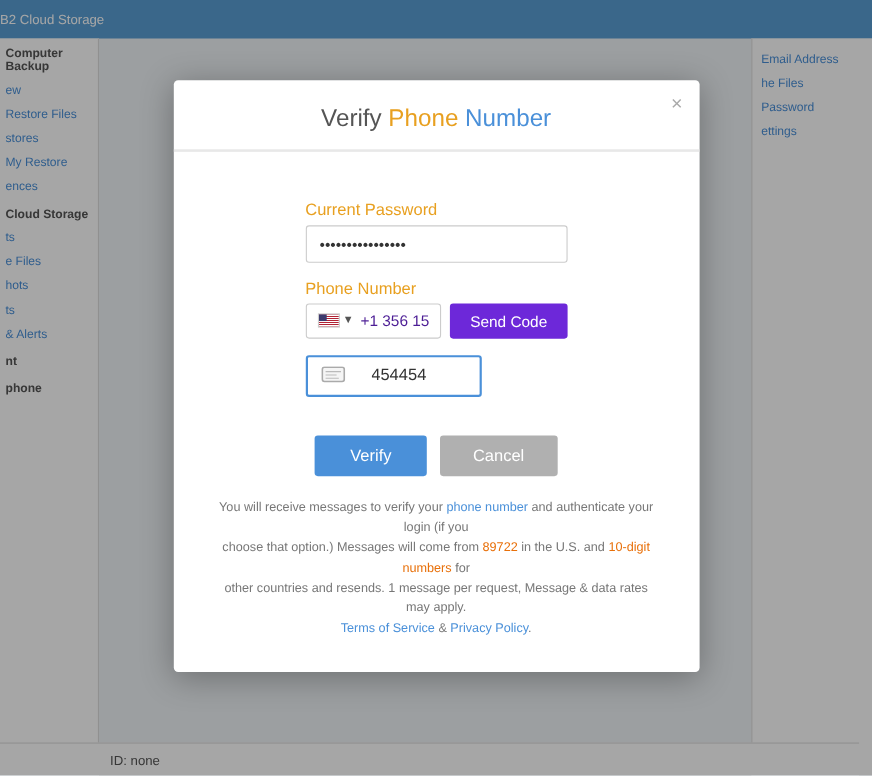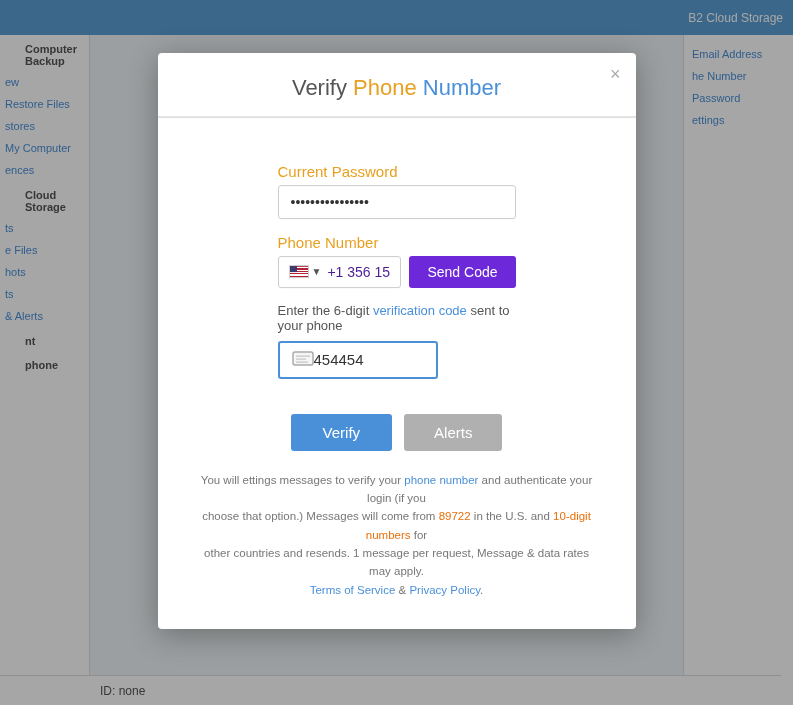--- a/index.html
+++ b/index.html
@@ -21,21 +21,20 @@
     }
 
     
     .bg-topbar {
       position: absolute;
       top: 0; left: 0; right: 0;
       height: 35px;
       background: #5a9fd4;
       display: flex;
       align-items: center;
-      justify-content: flex-end;
       padding-right: 10px;
     }
     .bg-topbar-text {
       color: white;
       font-size: 12px;
     }
 
     
     .bg-sidebar {
       position: absolute;
@@ -43,21 +42,20 @@
       width: 90px;
       height: 670px;
       background: #fff;
       border-right: 1px solid #ddd;
     }
     .bg-sidebar-section {
       padding: 8px 5px 4px 5px;
       font-size: 11px;
       color: #555;
       font-weight: bold;
-      margin-left: 20px;
     }
     .bg-sidebar-item {
       padding: 5px 5px;
       font-size: 11px;
       color: #4a90d9;
       cursor: pointer;
     }
 
     
     .bg-right {
@@ -249,21 +247,21 @@
       margin-bottom: 8px;
     }
     .verification-label .blue { color: #4a90d9; }
 
     .verification-input-wrapper {
       display: flex;
       border: 2px solid #4a90d9;
       border-radius: 3px;
       padding: 8px 12px;
       width: 160px;
-      gap: 0;
+      gap: 24px;
       margin-bottom: 25px;
     }
 
     .sms-icon {
       width: 22px;
       height: 18px;
       flex-shrink: 0;
     }
 
     .verification-input {
@@ -325,35 +323,35 @@
 
   <div class="bg-topbar">
     <span class="bg-topbar-text">B2 Cloud Storage</span>
   </div>
 
   <div class="bg-sidebar">
     <div class="bg-sidebar-section">Computer Backup</div>
     <div class="bg-sidebar-item">ew</div>
     <div class="bg-sidebar-item">Restore Files</div>
     <div class="bg-sidebar-item">stores</div>
-    <div class="bg-sidebar-item">My Computer</div>
+    <div class="bg-sidebar-item">My Restore</div>
     <div class="bg-sidebar-item">ences</div>
     <div class="bg-sidebar-section">Cloud Storage</div>
     <div class="bg-sidebar-item">ts</div>
     <div class="bg-sidebar-item">e Files</div>
     <div class="bg-sidebar-item">hots</div>
     <div class="bg-sidebar-item">ts</div>
     <div class="bg-sidebar-item">&amp; Alerts</div>
     <div class="bg-sidebar-section">nt</div>
     <div class="bg-sidebar-section">phone</div>
   </div>
 
   <div class="bg-right">
     <div class="bg-right-item">Email Address</div>
-    <div class="bg-right-item">he Number</div>
+    <div class="bg-right-item">he Files</div>
     <div class="bg-right-item">Password</div>
     <div class="bg-right-item">ettings</div>
   </div>
 
   <div class="bg-bottom">
     <span>ID: none</span>
   </div>
 </div>
 
 <div class="overlay"></div>
@@ -380,39 +378,36 @@
         <span class="flag-icon">
           <span class="flag-us"></span>
           <span style="font-size:10px; color:#555;">▼</span>
         </span>
         <input type="text" class="phone-number-input" value="+1 356 155 1558" style="">
       </div>
       <button class="send-code-btn">Send Code</button>
     </div>
 
     
-    <p class="verification-label">
-      <span>Enter the 6-digit </span><span class="blue">verification code</span><span> sent to your phone</span>
-    </p>
     <div class="verification-input-wrapper">
 
       <svg class="sms-icon" viewBox="0 0 22 18" fill="none" xmlns="http://www.w3.org/2000/svg">
         <rect x="1" y="1" width="20" height="13" rx="2" stroke="#aaa" stroke-width="1.5" fill="#f5f5f5"></rect>
         <line x1="4" y1="5" x2="18" y2="5" stroke="#bbb" stroke-width="1"></line>
         <line x1="4" y1="8" x2="14" y2="8" stroke="#bbb" stroke-width="1"></line>
         <line x1="4" y1="11" x2="16" y2="11" stroke="#bbb" stroke-width="1"></line>
       </svg>
       <input type="text" class="verification-input" value="454454" style="">
     </div>
   </div>
 
   <div class="modal-actions">
     <button class="btn-verify">Verify</button>
-    <button class="btn-cancel">Alerts</button>
+    <button class="btn-cancel">Cancel</button>
   </div>
 
   <div class="modal-footer-text">
-    <span>You will ettings messages to verify your </span><span class="blue">phone number</span><span> and authenticate your login (if you</span><br>
+    <span>You will receive messages to verify your </span><span class="blue">phone number</span><span> and authenticate your login (if you</span><br>
     <span>choose that option.) Messages will come from </span><span class="orange">89722</span><span> in the U.S. and </span><span class="orange">10-digit numbers</span><span> for</span><br>
     <span>other countries and resends. 1 message per request, Message &amp; data rates may apply.</span><br>
     <a href="#">Terms of Service</a><span> &amp; </span><a href="#">Privacy Policy</a><span>.</span>
   </div>
 </div>
 
 </body></html>

